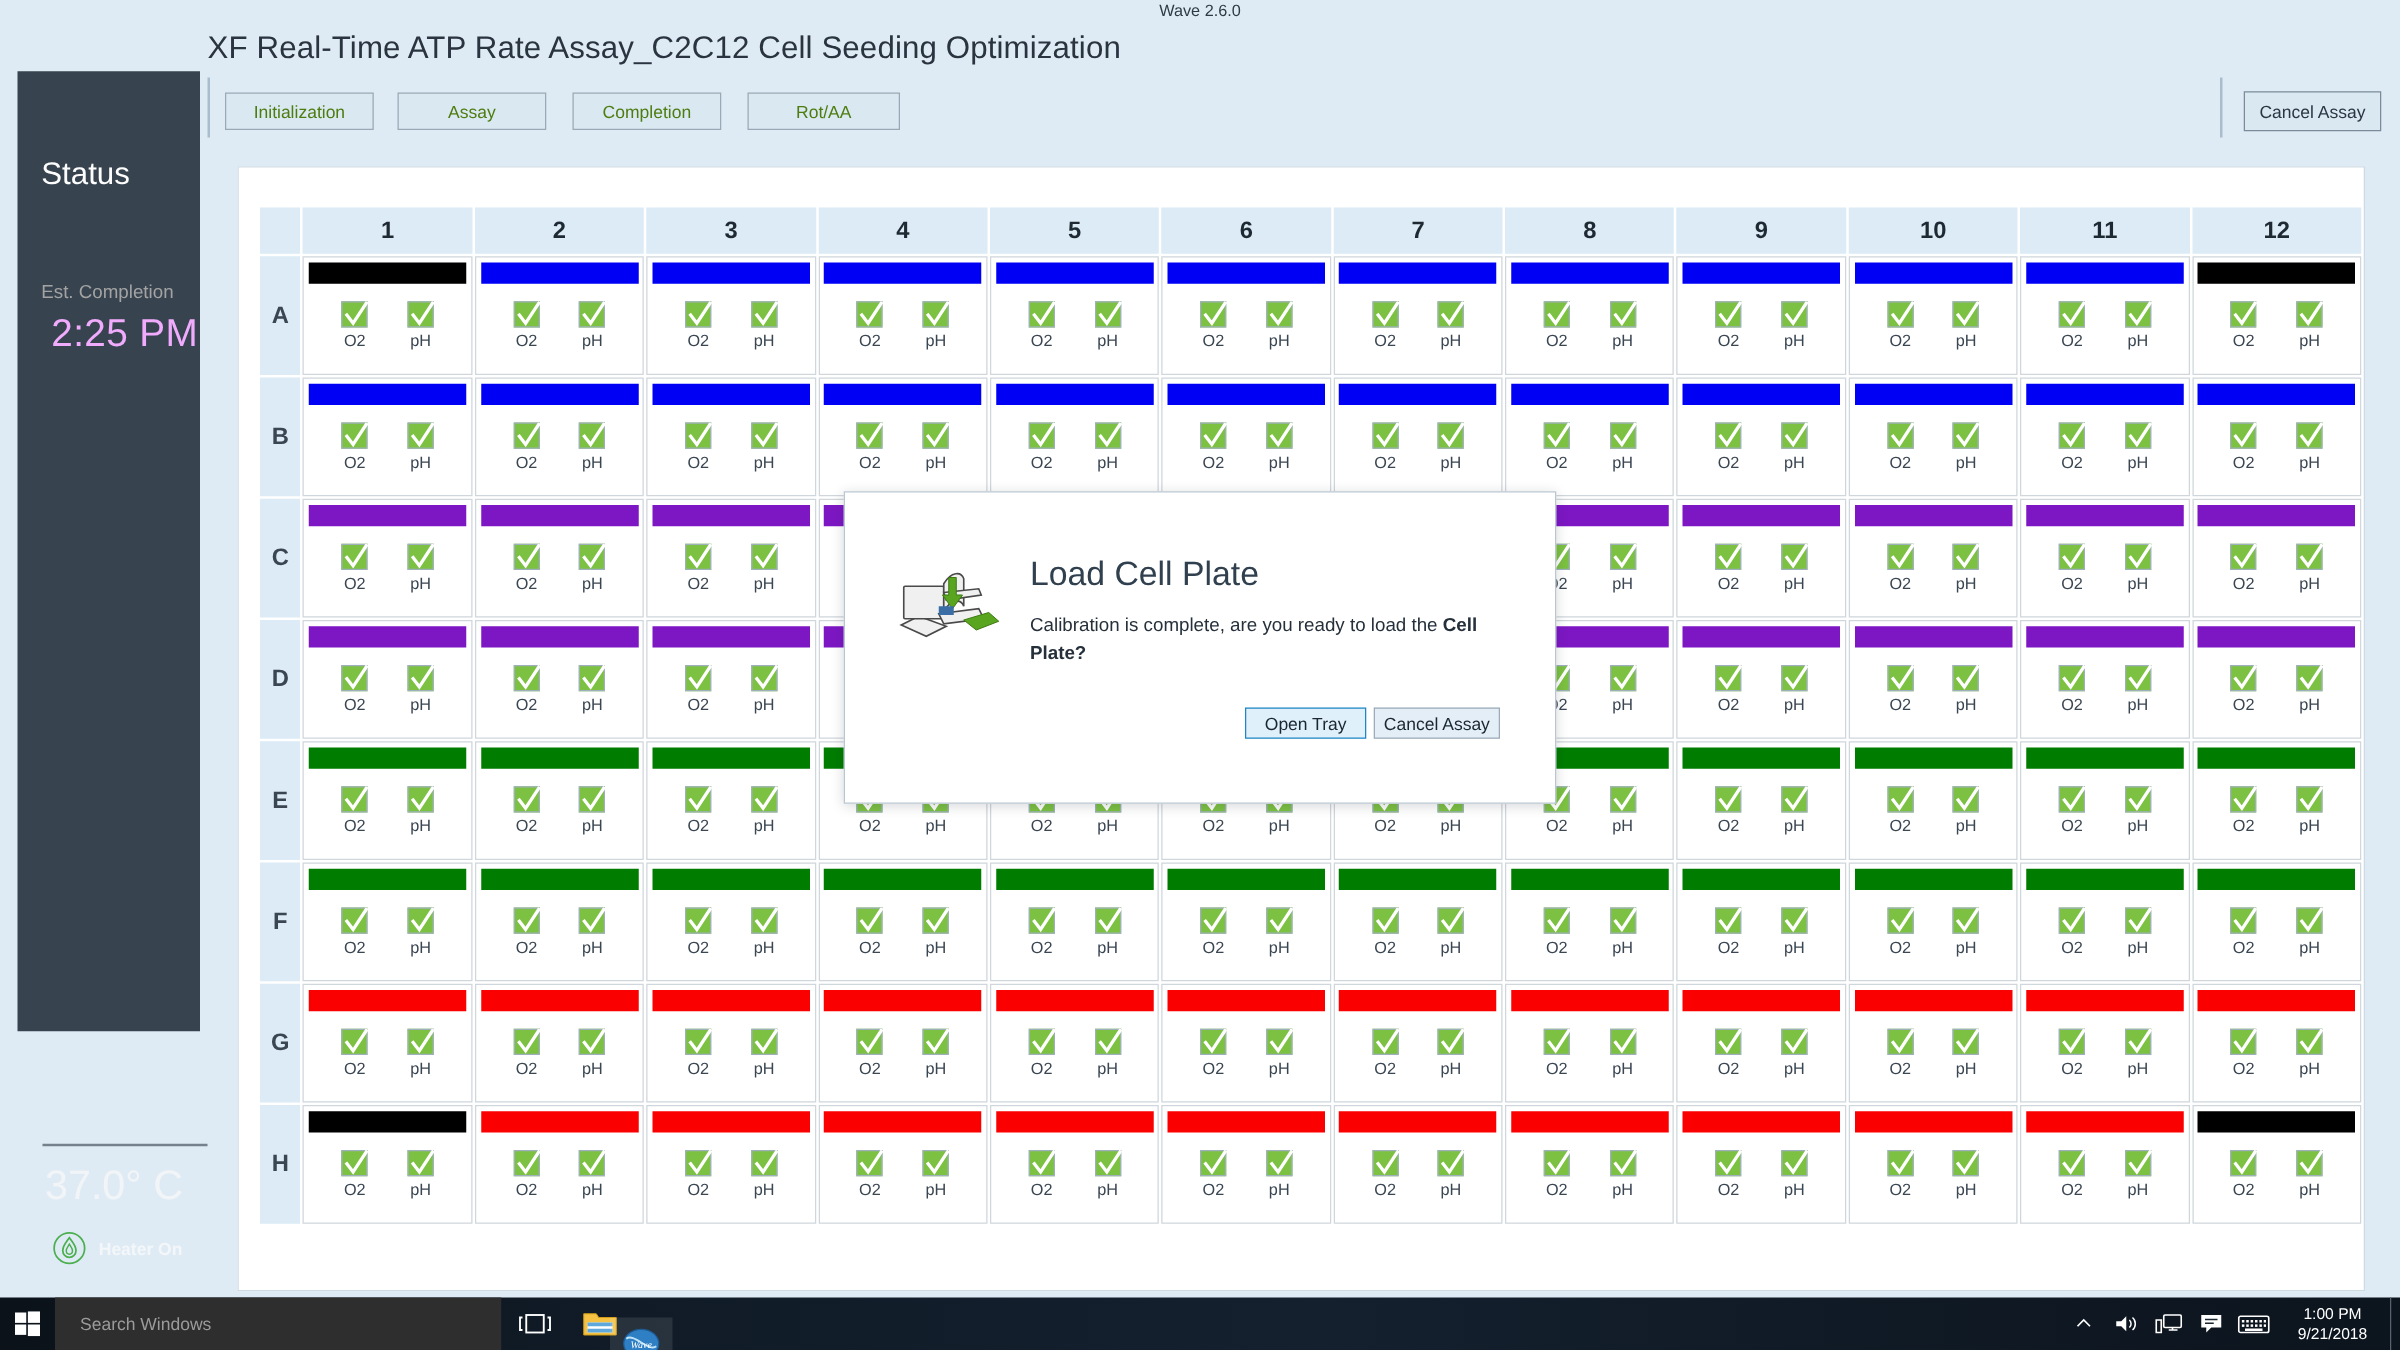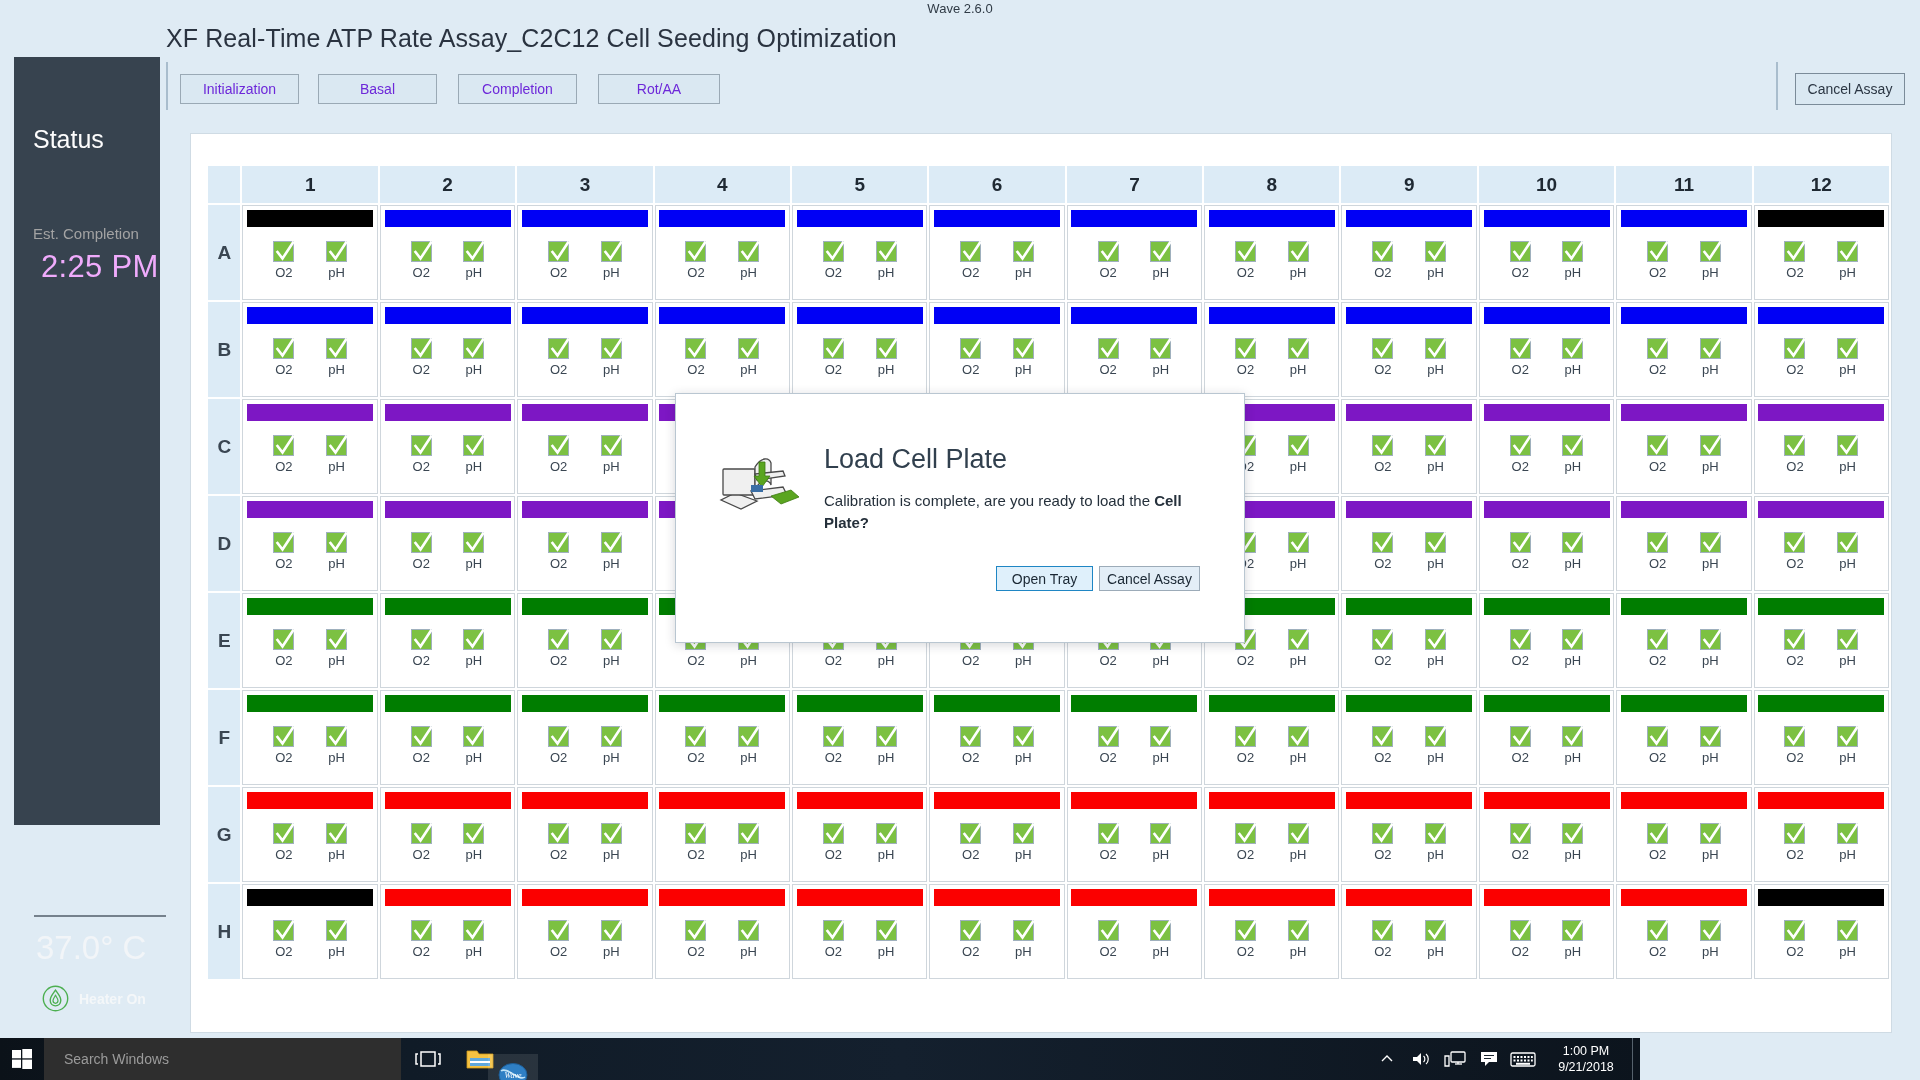--- a/index.html
+++ b/index.html
@@ -103,21 +103,21 @@
   .toolbar-sep.right {
     left: 1776px;
   }
   .stage-btn {
     position: absolute;
     top: 74px;
     height: 30px;
     background: #dae8f2;
     border: 1px solid #9aa9b5;
     font-size: 14px;
-    color: #6d28d9;
+    color: #4d7c0f;
     font-family: "Liberation Sans", sans-serif;
     cursor: pointer;
     display: flex; align-items: center; justify-content: center;
   }
   .cancel-assay-btn {
     position: absolute;
     top: 73px; left: 1795px;
     width: 110px; height: 32px;
     background: #dae8f2;
     border: 1px solid #7b8b99;
@@ -249,21 +249,21 @@
     left: 423px; width: 101px;
     background: #e3eef7;
     border: 1px solid #9cabb8;
     color: #1a2733;
   }
 
   
   .taskbar {
     position: absolute;
     left: 0; bottom: 0;
-    width: 1640px; height: 42px;
+    width: 1920px; height: 42px;
     background: linear-gradient(to right, #0b1219 0%, #101b27 25%, #14202e 55%, #0c141d 100%);
   }
   .start-btn {
     position: absolute; left: 0; top: 0;
     width: 44px; height: 42px;
     display: flex; align-items: center; justify-content: center;
     cursor: pointer;
   }
   .search-box {
     position: absolute; left: 44px; top: 0;
@@ -343,21 +343,21 @@
         </svg>
       </span>
       <span class="label">Running</span>
     </div>
   </div>
 
   <div class="toolbar-sep"></div>
   <div class="toolbar-sep right"></div>
 
   <button class="stage-btn" style="left:180px; width:119px;">Initialization</button>
-  <button class="stage-btn" style="left:318px; width:119px;">Basal</button>
+  <button class="stage-btn" style="left:318px; width:119px;">Assay</button>
   <button class="stage-btn" style="left:458px; width:119px;">Completion</button>
   <button class="stage-btn" style="left:598px; width:122px;">Rot/AA</button>
 
   <button class="cancel-assay-btn">Cancel Assay</button>
 
   <div class="plate-panel">
     <table class="plate" id="plate-table">
         <thead>
           <tr>
             <th class="corner"></th>

